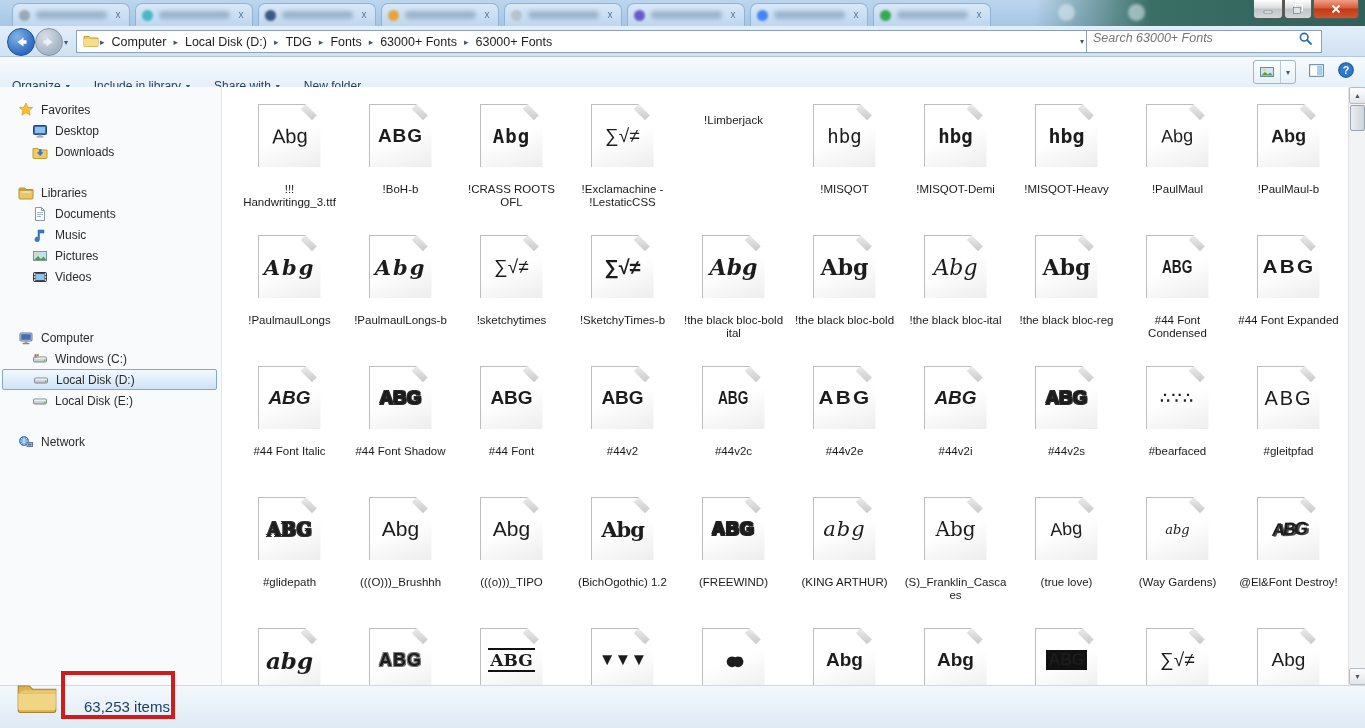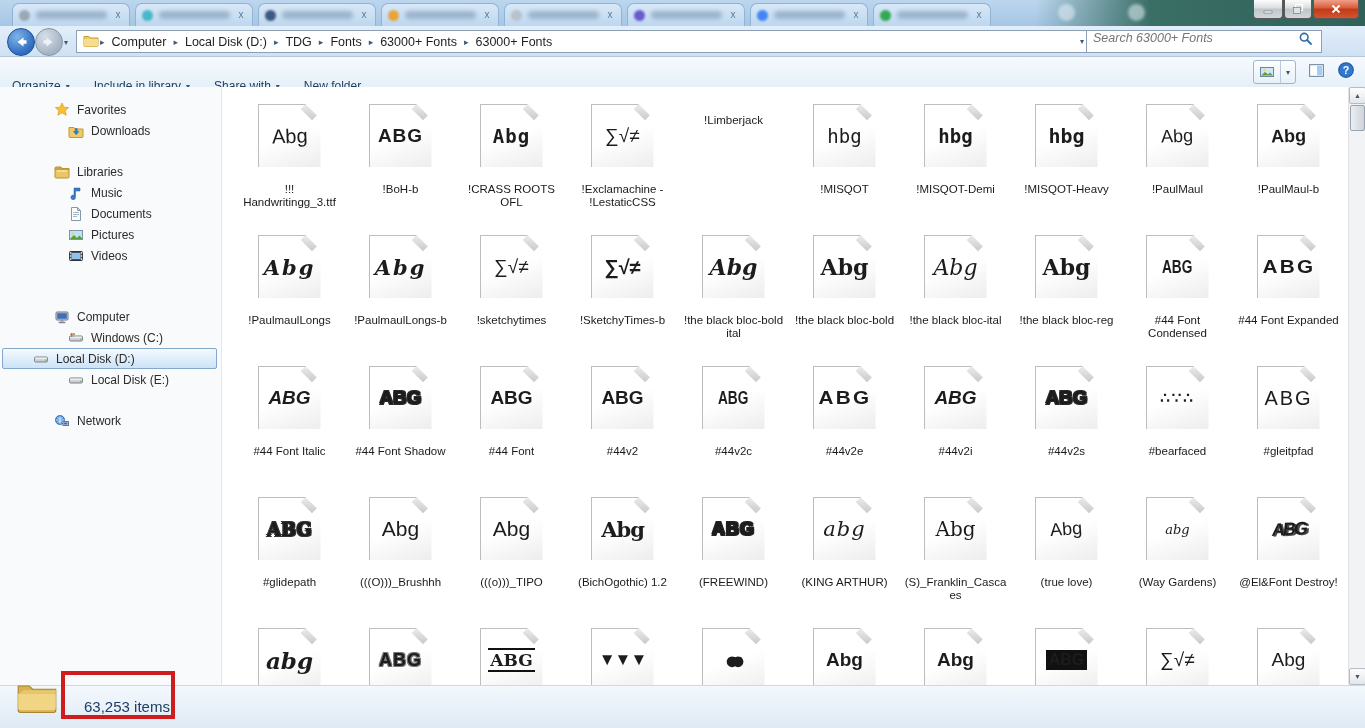--- a/index.html
+++ b/index.html
@@ -57,21 +57,21 @@
   .cmd-right{position:absolute;right:10px;top:3px;display:flex;align-items:center;gap:12px;}
   .viewsbtn{display:flex;border:1px solid #9fb6ce;border-radius:3px;background:linear-gradient(#fdfefe,#e7f0f8);}
   .viewsbtn .seg{padding:3px 5px;display:flex;align-items:center;}
   .viewsbtn .seg+.seg{border-left:1px solid #b9cadb;}
 
   
   .main{position:absolute;left:0;top:87px;width:1365px;height:598px;background:#fff;}
   .sidebar{position:absolute;left:0;top:0;width:222px;height:598px;background:#f8fafc;
     border-right:1px solid #e3e7ec;box-sizing:border-box;padding-top:12px;overflow:hidden;}
   .side-row{height:21px;display:flex;align-items:center;gap:7px;font-size:12px;color:#2b2b2b;
-    padding-left:18px;box-sizing:border-box;margin-right:4px;margin-left:36px;}
+    padding-left:18px;box-sizing:border-box;margin-right:4px;}
   .side-row.child{padding-left:32px;}
   .side-row .sicon{width:16px;height:16px;flex:none;display:flex;}
   .side-row.selected{background:linear-gradient(#f4f9fe,#cde3f7);border:1px solid #84a7cc;
     border-radius:2px;margin-left:2px;padding-left:30px;}
   .side-gap{height:20px;}
 
   .content{position:absolute;left:223px;top:0;width:1125px;height:598px;background:#fff;
     overflow:hidden;padding:12px 0 0 11px;box-sizing:border-box;
     display:flex;flex-wrap:wrap;align-content:flex-start;}
   .cell{width:111px;height:131px;flex:none;display:flex;flex-direction:column;align-items:center;}
@@ -323,56 +323,67 @@
         <span class="sicon">
           <svg width="16" height="16" viewBox="0 0 16 16" xmlns="http://www.w3.org/2000/svg">
             <path d="M8 1l2 4.2 4.6.4-3.5 3 1.1 4.6L8 10.7 3.8 13.2l1.1-4.6-3.5-3 4.6-.4z" fill="#fcbf2e" stroke="#d79a22" stroke-width=".7"></path>
           </svg>
         </span>
         <span>Favorites</span>
       </div>
       <div class="side-row child">
         <span class="sicon">
           <svg width="16" height="16" viewBox="0 0 16 16" xmlns="http://www.w3.org/2000/svg">
+            <rect x="1.5" y="2.5" width="13" height="9" rx="1" fill="#3a6bb0" stroke="#27496f"></rect>
+            <rect x="3" y="4" width="10" height="6" fill="#8fc3ef"></rect>
+            <rect x="6.5" y="11.5" width="3" height="1.8" fill="#9aa7b5"></rect>
+            <rect x="4.5" y="13.3" width="7" height="1.3" rx=".5" fill="#8b98a6"></rect>
+          </svg>
+        </span>
+        <span>Desktop</span>
+      </div>
+      <div class="side-row child">
+        <span class="sicon">
+          <svg width="16" height="16" viewBox="0 0 16 16" xmlns="http://www.w3.org/2000/svg">
             <path d="M1 4.5h5l1.4 1.5H15v7.5a1 1 0 0 1-1 1H2a1 1 0 0 1-1-1z" fill="#efca66" stroke="#c09a35"></path>
             <path d="M7.2 5.5v3H5.4L8.2 11.7 11 8.5H9.2v-3z" fill="#2f7ad1" stroke="#1d5aa0" stroke-width=".4"></path>
           </svg>
         </span>
         <span>Downloads</span>
       </div>
       <div class="side-gap"></div>
       <div class="side-row">
         <span class="sicon">
           <svg width="16" height="16" viewBox="0 0 16 16" xmlns="http://www.w3.org/2000/svg">
             <path d="M1 5h14v8a1 1 0 0 1-1 1H2a1 1 0 0 1-1-1z" fill="#e9c767" stroke="#b9932f"></path>
             <path d="M2 3h5l1 1.5h7V5H1V4a1 1 0 0 1 1-1z" fill="#d9b44f" stroke="#b9932f"></path>
             <rect x="3" y="6.5" width="10" height="1" fill="#fff" opacity=".7"></rect>
           </svg>
         </span>
         <span>Libraries</span>
-      </div>
-      <div class="side-row child">
-        <span class="sicon">
-          <svg width="16" height="16" viewBox="0 0 16 16" xmlns="http://www.w3.org/2000/svg">
-            <path d="M6 3v7.2a2.3 2.3 0 1 0 1.5 2.1V6H12V3z" fill="#3b79c9" stroke="#285a9a" stroke-width=".5"></path>
-          </svg>
-        </span>
-        <span>Music</span>
       </div>
       <div class="side-row child">
         <span class="sicon">
           <svg width="16" height="16" viewBox="0 0 16 16" xmlns="http://www.w3.org/2000/svg">
             <path d="M3.5 1.5h6l3 3v10h-9z" fill="#fff" stroke="#8a97a5"></path>
             <path d="M9.5 1.5l3 3h-3z" fill="#dfe5ea" stroke="#8a97a5"></path>
             <rect x="5" y="6" width="6" height="1" fill="#9fb6cc"></rect>
             <rect x="5" y="8" width="6" height="1" fill="#9fb6cc"></rect>
             <rect x="5" y="10" width="4" height="1" fill="#9fb6cc"></rect>
           </svg>
         </span>
         <span>Documents</span>
+      </div>
+      <div class="side-row child">
+        <span class="sicon">
+          <svg width="16" height="16" viewBox="0 0 16 16" xmlns="http://www.w3.org/2000/svg">
+            <path d="M6 3v7.2a2.3 2.3 0 1 0 1.5 2.1V6H12V3z" fill="#3b79c9" stroke="#285a9a" stroke-width=".5"></path>
+          </svg>
+        </span>
+        <span>Music</span>
       </div>
       <div class="side-row child">
         <span class="sicon">
           <svg width="16" height="16" viewBox="0 0 16 16" xmlns="http://www.w3.org/2000/svg">
             <rect x="1.5" y="3.5" width="13" height="9" fill="#bfe1f6" stroke="#7e95a8"></rect>
             <circle cx="5" cy="6.5" r="1.3" fill="#f7d34b"></circle>
             <path d="M2 12l4-4 3 3 2.5-2.5 3 3.5z" fill="#57a033"></path>
           </svg>
         </span>
         <span>Pictures</span>

